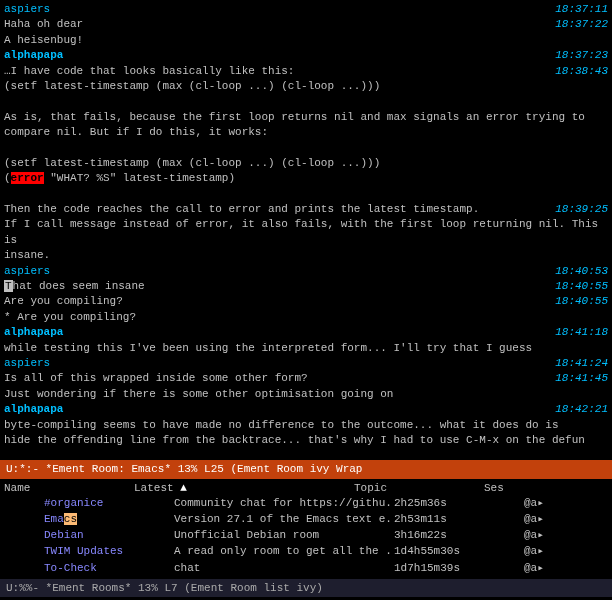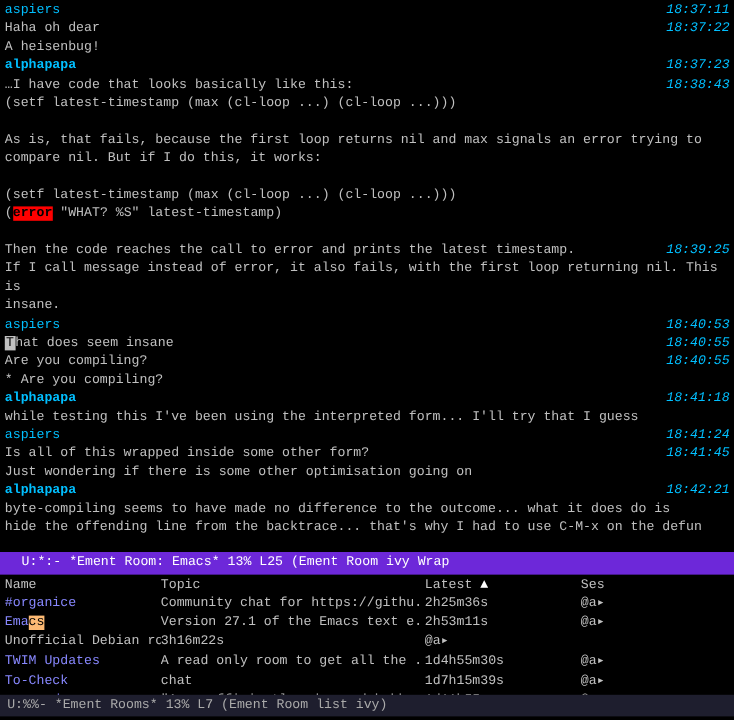--- a/index.html
+++ b/index.html
@@ -43,23 +43,23 @@
       line-height: 1.4;
     }
 
     .error-highlight {
       background: #ff0000;
       color: #000;
       font-weight: bold;
     }
 
     .mode-line {
-      background: #6d28d9;
+      background: #c2410c;
       color: #fff;
-      padding: 1px 18px;
+      padding: 1px 6px;
       font-size: 11px;
       display: flex;
       align-items: center;
       gap: 4px;
       line-height: 1.5;
     }
 
     .rooms-table-area {
       background: #000;
       color: #c0c0c0;
@@ -80,20 +80,21 @@
     .rooms-header span {
       font-weight: normal;
     }
 
     .room-row {
       display: grid;
       grid-template-columns: 130px 220px 130px 70px;
       font-size: 11px;
       padding: 1px 0;
       line-height: 1.3;
+      margin-left: 40px;
     }
 
     .col-topic {
       color: #c0c0c0;
       overflow: hidden;
       white-space: nowrap;
     }
 
     .col-latest {
       color: #c0c0c0;
@@ -214,39 +215,40 @@
   </div>
 </div>
 
 <div class="mode-line">
   <span>U:*:-  *Ement Room: Emacs*    13% L25    (Ement Room ivy Wrap</span>
 </div>
 
 <div class="rooms-table-area">
   <div class="rooms-header">
     <span>Name</span>
+    <span>Latest <span style="color:#fff;">▲</span></span>
     <span>Topic</span>
-    <span>Latest <span style="color:#fff;">▲</span></span>
     <span>Ses</span>
   </div>
 
   <div id="rooms-rows">
       <div class="room-row">
         <span style="color: rgb(136, 136, 255); cursor: default;">#organice</span>
         <span class="col-topic">Community chat for https://githu...</span>
         <span class="col-latest">2h25m36s</span>
         <span class="col-sessions">@a▸</span>
       </div>
       <div class="room-row">
         <span style="color: rgb(136, 136, 255); cursor: default;">Ema<span style="background:#fdba74;color:#000;">cs</span></span>
         <span class="col-topic">Version 27.1 of the Emacs text e...</span>
         <span class="col-latest">2h53m11s</span>
         <span class="col-sessions">@a▸</span>
       </div>
       <div class="room-row">
+        <span style="color: rgb(136, 136, 255); cursor: default;">Debian</span>
         <span class="col-topic">Unofficial Debian room</span>
         <span class="col-latest">3h16m22s</span>
         <span class="col-sessions">@a▸</span>
       </div>
       <div class="room-row">
         <span style="color: rgb(136, 136, 255); cursor: default;">TWIM <span style="color:#8888ff;">Updates</span></span>
         <span class="col-topic">A read only room to get all the ...</span>
         <span class="col-latest">1d4h55m30s</span>
         <span class="col-sessions">@a▸</span>
       </div>

